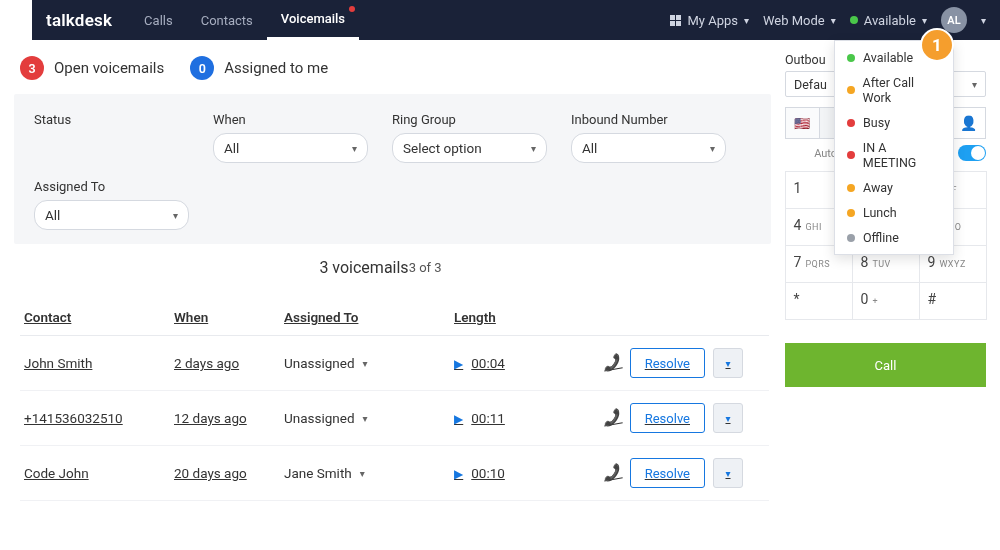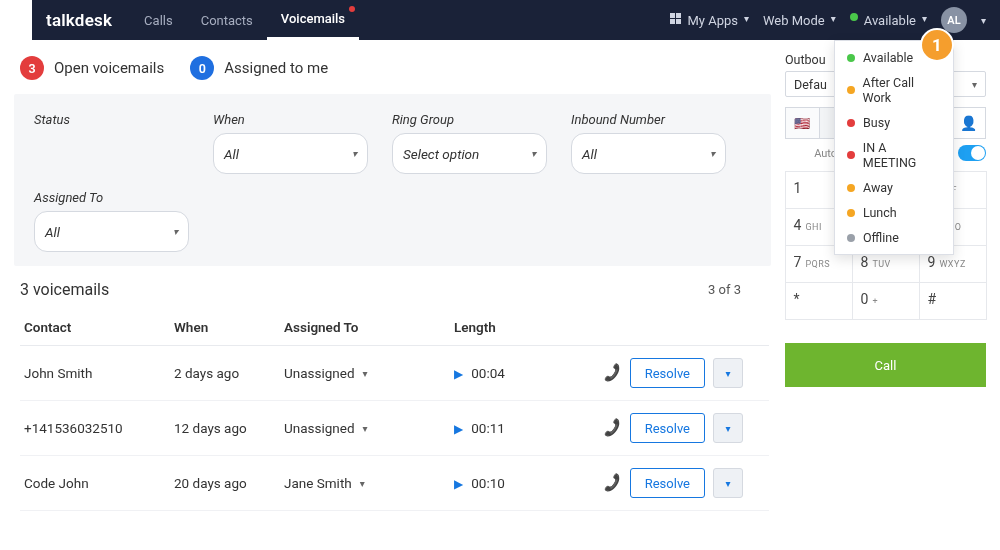--- a/index.html
+++ b/index.html
@@ -5,21 +5,21 @@
   * { box-sizing: border-box; margin: 0; padding: 0; font-family: -apple-system, BlinkMacSystemFont, "Segoe UI", Roboto, Arial, sans-serif; }
   body { width: 1000px; height: 550px; background: #fff; overflow: hidden; font-size: 14px; color: #333; }
   
   
   .topbar { height: 40px; background: #1a2238; color: #cfd4e1; display: flex; align-items: center; padding: 0 14px; position: relative; margin-left: 32px; }
   .brand { font-weight: 600; font-size: 17px; color: #fff; letter-spacing: 0.2px; margin-right: 18px; }
   .nav-item { padding: 0 14px; height: 40px; display: flex; align-items: center; cursor: pointer; color: #a6adbf; font-size: 13px; position: relative; }
   .nav-item.active { color: #fff; border-bottom: 3px solid #fff; font-weight: 500; }
   .nav-dot { width: 6px; height: 6px; background: #e33d3d; border-radius: 50%; position: absolute; top: 6px; right: 4px; }
   .topbar-right { margin-left: auto; display: flex; align-items: center; gap: 14px; }
-  .top-sel { display: flex; align-items: flex-start; gap: 6px; cursor: pointer; color: #cfd4e1; font-size: 13px; }
+  .top-sel { display: flex; align-items: center; gap: 6px; cursor: pointer; color: #cfd4e1; font-size: 13px; }
   .grid-ic { display: inline-grid; grid-template-columns: 5px 5px; grid-template-rows: 5px 5px; gap: 1px; }
   .grid-ic span { background: #cfd4e1; }
   .status-dot { width: 8px; height: 8px; border-radius: 50%; display: inline-block; }
   .green  { background: #4ac74a; }
   .orange { background: #f5a623; }
   .red    { background: #e33d3d; }
   .grey   { background: #9aa0a9; }
   .avatar { width: 26px; height: 26px; border-radius: 50%; background: #8892a4; color: #fff; display: flex; align-items: center; justify-content: center; font-size: 11px; font-weight: 600; }
   .chev   { font-size: 10px; color: #cfd4e1; }
   
@@ -36,40 +36,40 @@
   .right { width: 215px; padding: 12px 14px 0 0; position: relative; }
   
   
   .pill-row { display: flex; align-items: center; gap: 26px; margin-bottom: 14px; padding-left: 6px; }
   .pill-item { display: flex; align-items: center; gap: 10px; font-size: 15px; }
   .pill { width: 24px; height: 24px; border-radius: 50%; color: #fff; display: flex; align-items: center; justify-content: center; font-size: 12.5px; font-weight: 600; }
   .pill.redb { background: #e33d3d; }
   .pill.blueb { background: #1f6fe0; }
   
   
-  .filters { background: #f5f6f8; padding: 18px 20px 14px 20px; border-radius: 2px; font-style: italic; }
+  .filters { background: #f5f6f8; padding: 18px 20px 14px 20px; border-radius: 2px; }
   .filt-row { display: flex; gap: 24px; }
   .filt-col { display: flex; flex-direction: column; gap: 6px; }
   .filt-lab { font-size: 13px; color: #333; }
-  .select { height: 41px; background: #fff; border: 1px solid #d5d9e0; border-radius: 13px; display: flex; align-items: center; justify-content: space-between; padding: 0 10px; font-size: 13.5px; color: #333; cursor: pointer; }
+  .select { height: 30px; background: #fff; border: 1px solid #d5d9e0; border-radius: 13px; display: flex; align-items: center; justify-content: space-between; padding: 0 10px; font-size: 13.5px; color: #333; cursor: pointer; }
   .select.sm { width: 155px; }
   .select.md { width: 155px; }
   .toggle-grp { display: flex; height: 34px; width: 155px; border-radius: 3px; overflow: hidden; border: 1px solid #1677e0; }
   .tg { flex: 1; display: flex; align-items: center; justify-content: center; font-size: 13.5px; cursor: pointer; background: #fff; color: #1677e0; }
   .tg.active { background: #1677e0; color: #fff; }
   .filt-row2 { margin-top: 16px; }
   .clear { text-align: right; margin-top: 18px; }
   .clear a { color: #1677e0; font-size: 13.5px; cursor: pointer; }
   
   
   .results { padding: 14px 2px 0 6px; }
-  .rhead { display: flex; justify-content: space-between; align-items: center; margin-bottom: 12px; }
+  .rhead { display: flex; justify-content: center; align-items: center; margin-bottom: 24px; }
   .rhead .cnt { font-size: 16px; }
   .rhead .page { font-size: 13px; color: #555; padding-right: 28px;}
-  table { width: 100%; border-collapse: collapse; }
+  table { width: 100%; border-collapse: collapse; text-decoration: underline; }
   th { text-align: left; font-size: 13.5px; font-weight: 600; padding: 8px 4px 10px 4px; border-bottom: 1px solid #e8eaee; }
   td { font-size: 13.5px; padding: 12px 4px; border-bottom: 1px solid #f0f1f4; vertical-align: middle; }
   .unassigned { display: inline-flex; align-items: center; gap: 8px; cursor: pointer; }
   .play { color: #1677e0; font-size: 12px; margin-right: 8px; }
   .phone-ic { transform: scaleX(-1) rotate(10deg); display: inline-block; color: #555; font-size: 15px; }
   .row-actions { display: flex; gap: 8px; justify-content: flex-end; align-items: center; padding-right: 22px;}
   .btn-outline { height: 30px; padding: 0 14px; border: 1px solid #1677e0; color: #1677e0; background: #fff; border-radius: 3px; font-size: 13px; cursor: pointer; }
   .btn-drop { width: 30px; height: 30px; background: #eef1f5; border: 1px solid #d5d9e0; border-radius: 3px; color: #4a6; cursor: pointer; display: flex; align-items: center; justify-content: center; font-size: 10px; color: #1677e0;}
   
   

